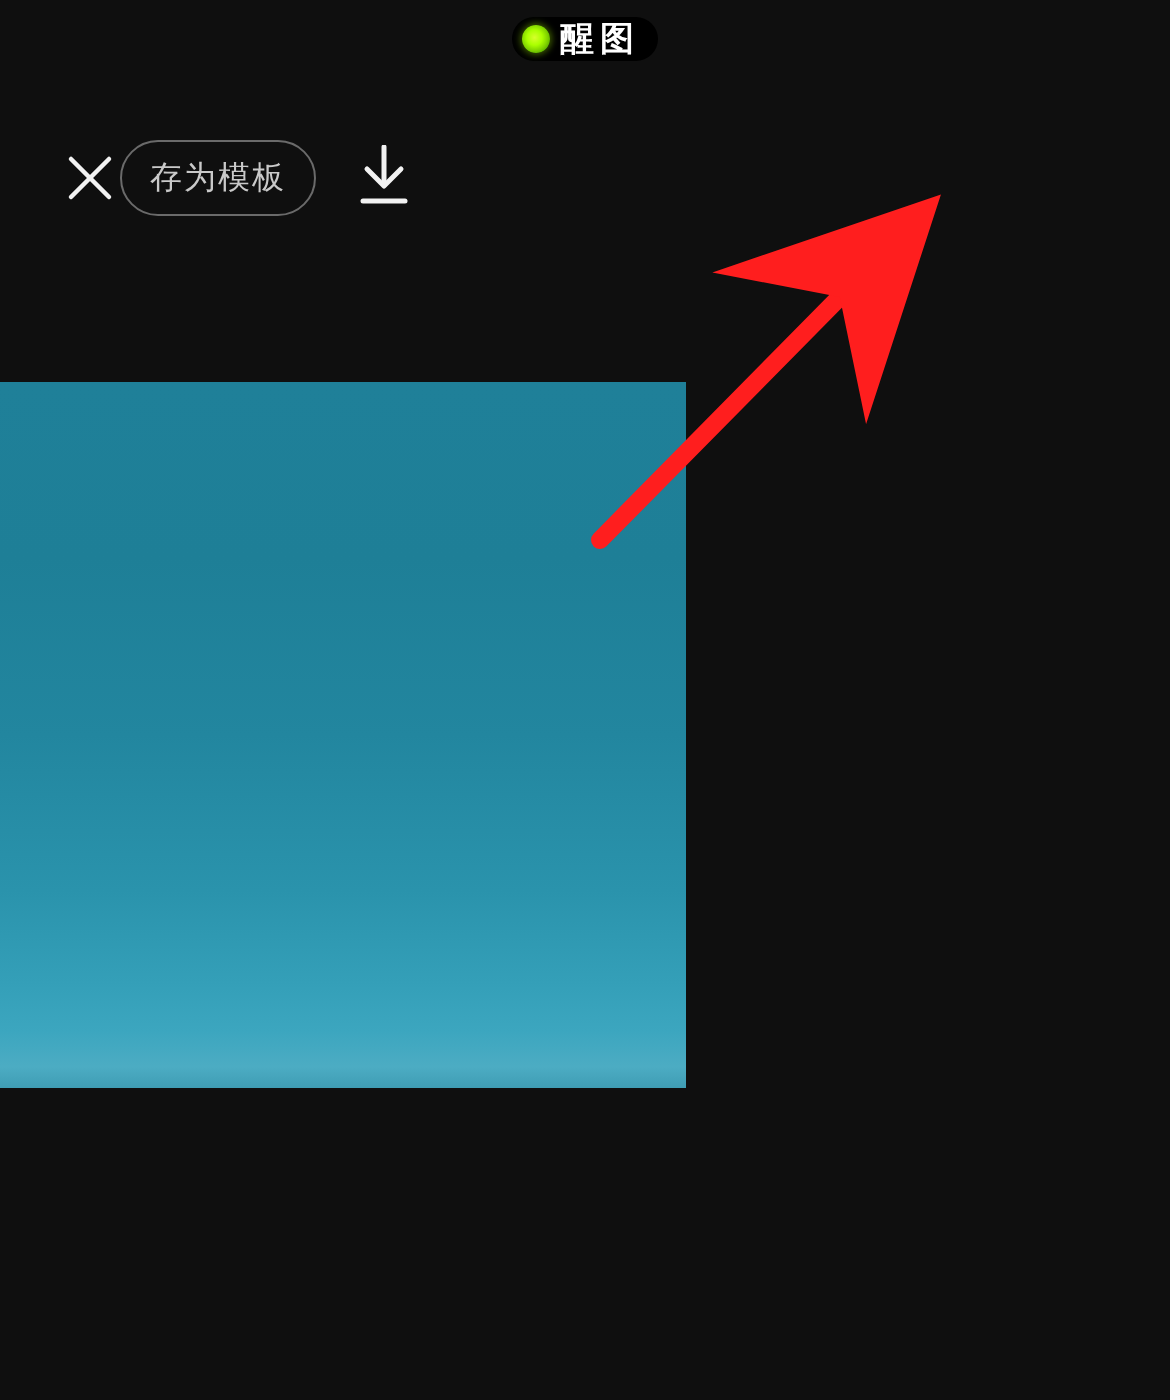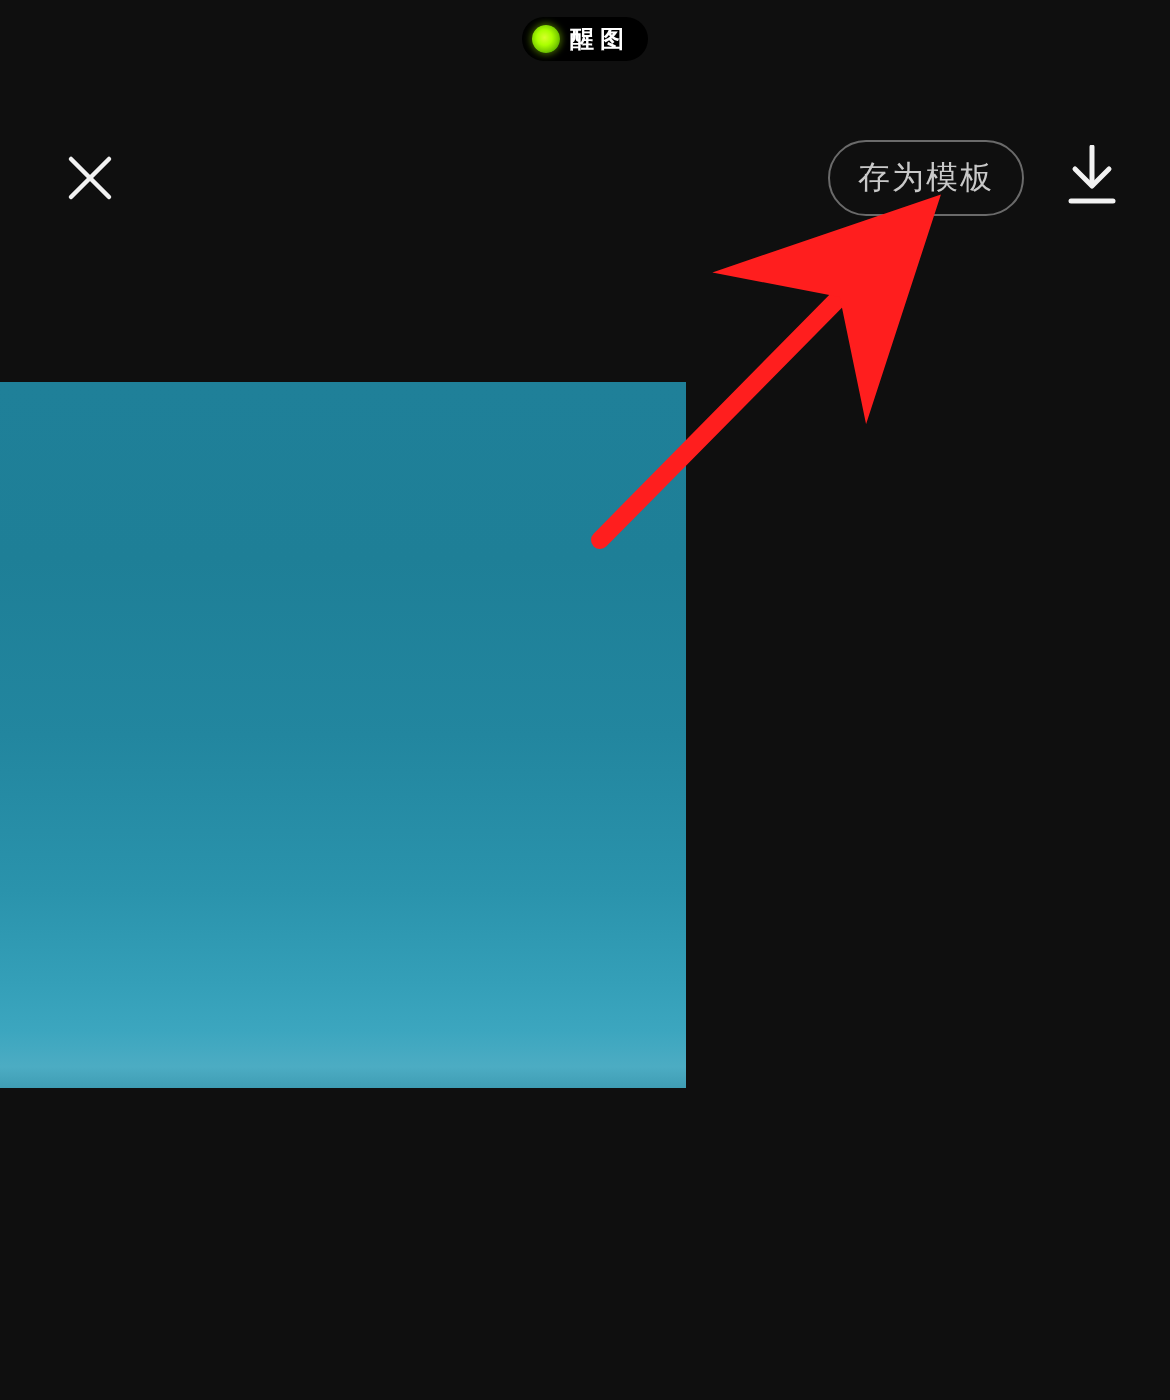--- a/index.html
+++ b/index.html
@@ -33,36 +33,36 @@
     .brand-dot {
       width: 28px;
       height: 28px;
       border-radius: 50%;
       background: radial-gradient(circle at 45% 45%, #d7ff2b 0%, #aaff00 35%, #7fd200 60%, #4fa500 80%, #2e6c00 100%);
       box-shadow: 0 0 6px 2px rgba(170,255,0,0.35);
       filter: blur(0.4px);
     }
     .brand-text {
       color: #fff;
-      font-size: 24px;
+      font-size: 34px;
       font-weight: 600;
       letter-spacing: 6px;
       padding-left: 4px;
     }
 
     
     .toolbar {
       position: absolute;
       top: 138px;
       left: 0;
       right: 0;
       height: 80px;
       display: flex;
       align-items: center;
-      justify-content: space-between;
+      justify-content: flex-start;
       padding: 0 50px 0 60px;
     }
 
     .close-btn {
       width: 60px;
       height: 60px;
       display: flex;
       align-items: center;
       justify-content: center;
       cursor: pointer;

